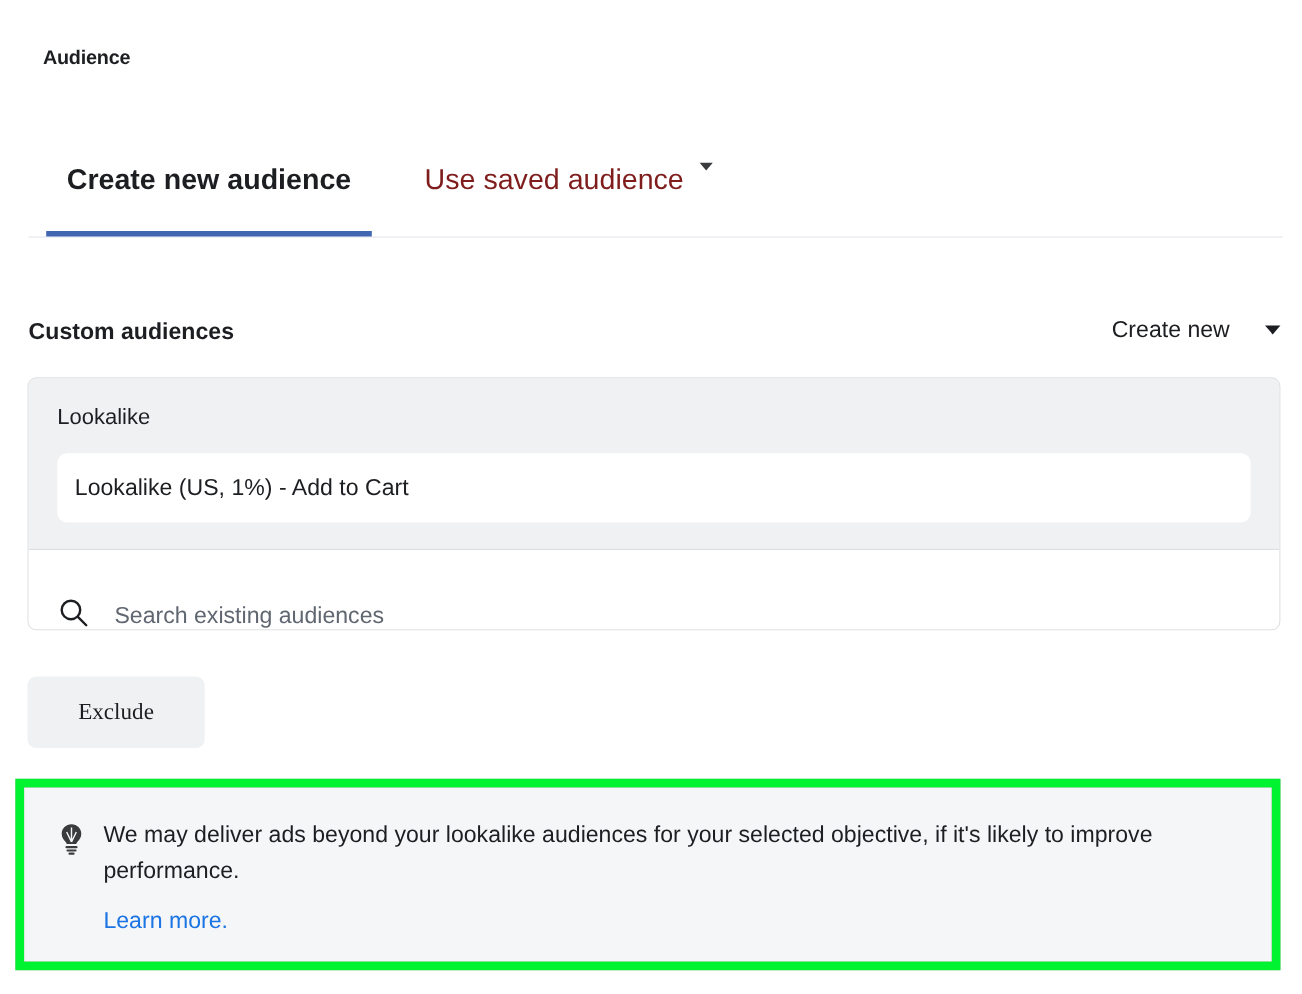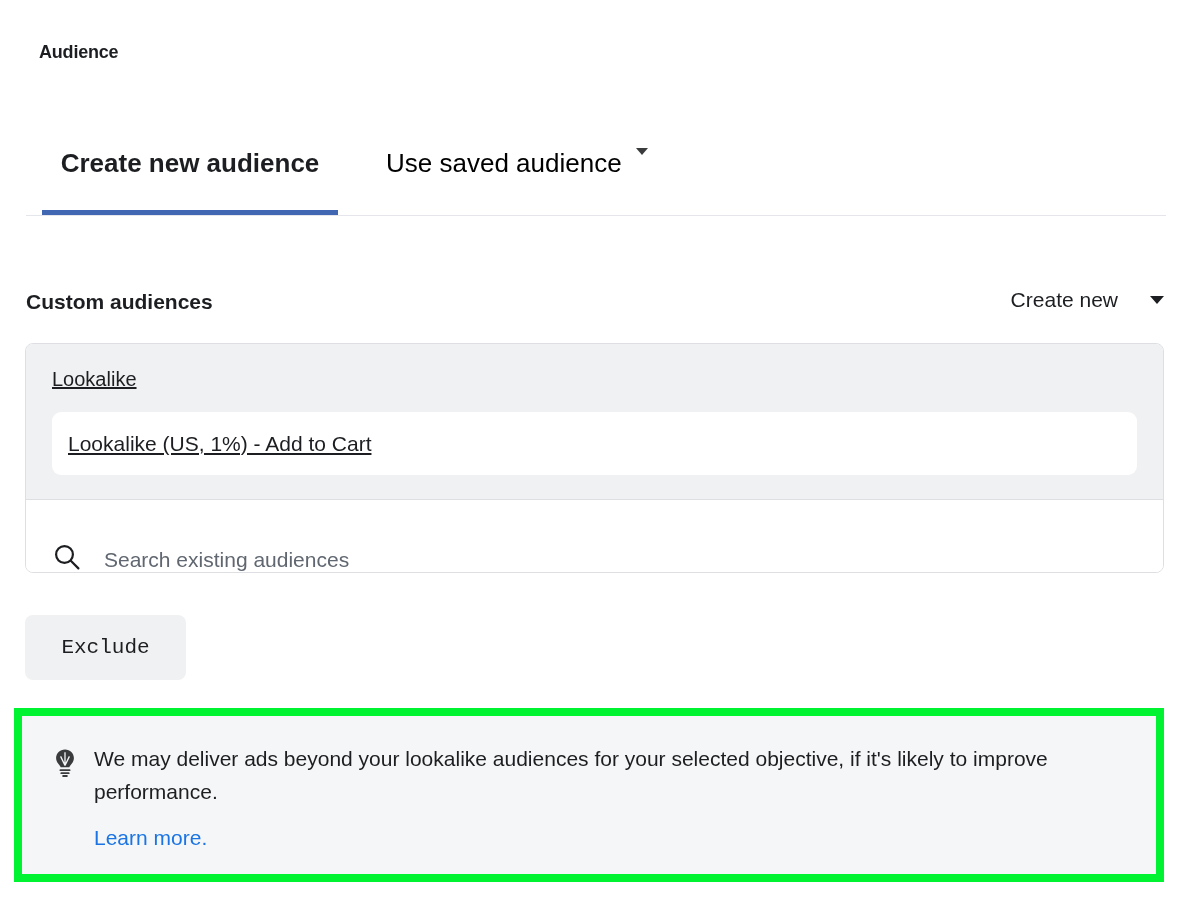--- a/index.html
+++ b/index.html
@@ -80,21 +80,21 @@
   .tab-create .tab-underline {
     position: absolute;
     left: 0;
     right: 0;
     bottom: 0;
     height: 5px;
     background: #4267b2;
   }
   .tab-saved {
     left: 360px;
-    color: #000000;
+    color: #7f1d1d;
     gap: 14px;
   }
   .caret {
     width: 0;
     height: 0;
     border-left: 7px solid transparent;
     border-right: 7px solid transparent;
     border-top: 8px solid #1c1e21;
     display: inline-block;
   }
@@ -143,21 +143,20 @@
     border: 1px solid #dddfe2;
     border-radius: 8px;
     box-sizing: border-box;
     overflow: hidden;
     background: #ffffff;
   }
   .audience-group {
     background: #f0f1f2;
     padding: 22px 26px 24px 26px;
     border-bottom: 1px solid #dddfe2;
-    text-decoration: underline;
   }
   .group-label {
     font-size: 20px;
     color: #1c1e21;
     line-height: 26px;
   }
   .chip {
     margin-top: 20px;
     background: #ffffff;
     border-radius: 9px;
@@ -188,21 +187,21 @@
   
   .exclude-button {
     position: absolute;
     left: 25px;
     top: 615px;
     width: 161px;
     height: 65px;
     background: #f0f1f2;
     border: none;
     border-radius: 8px;
-    font-family: Liberation Mono, monospace;
+    font-family: Liberation Serif, serif;
     font-size: 21px;
     color: #1c1e21;
     cursor: pointer;
     padding: 0;
   }
 
   
   .tip-highlight {
     position: absolute;
     left: 14px;

